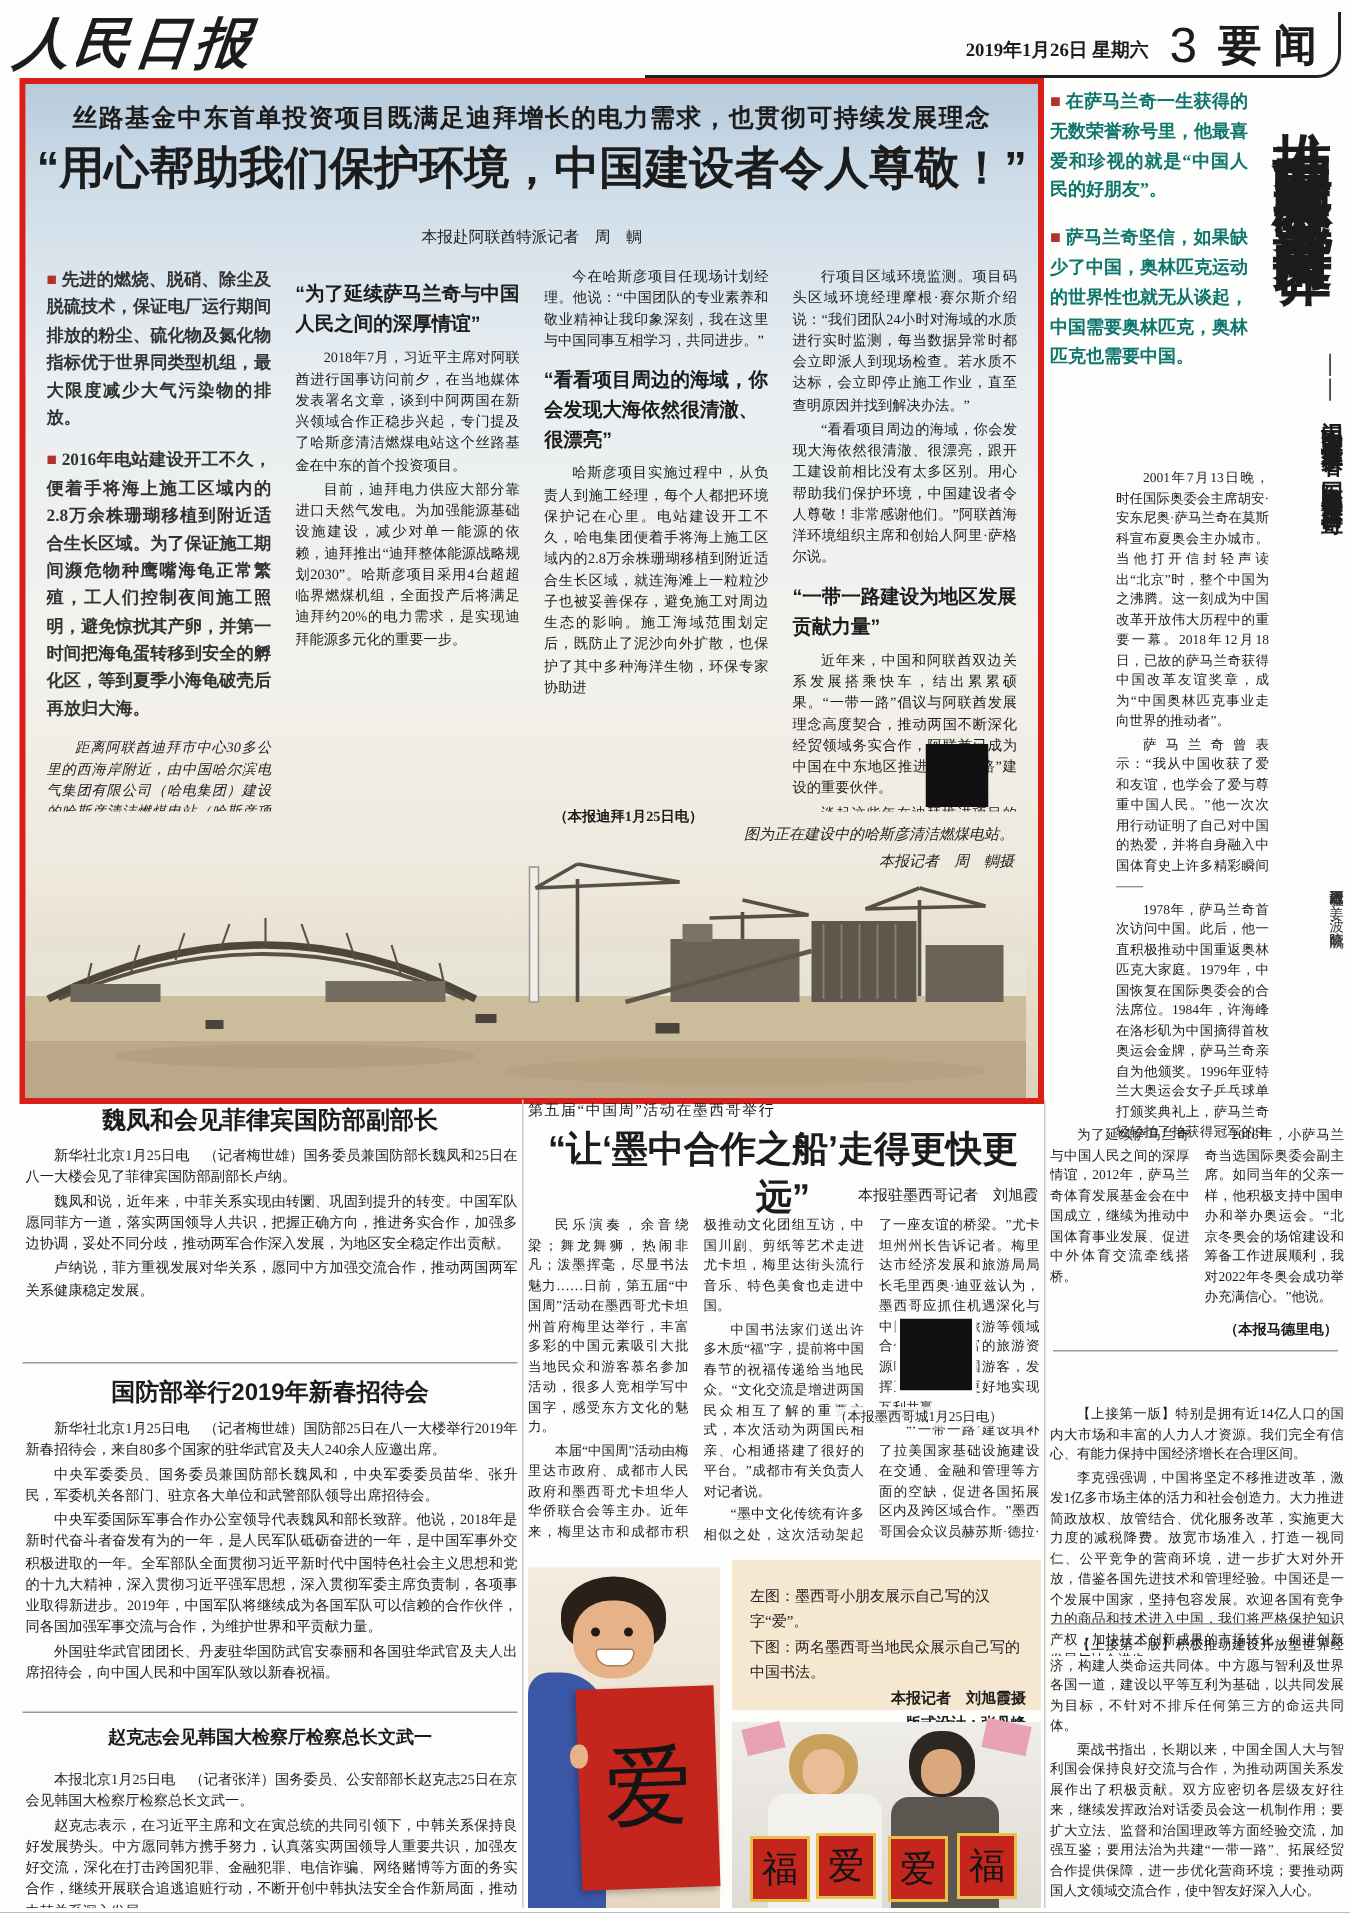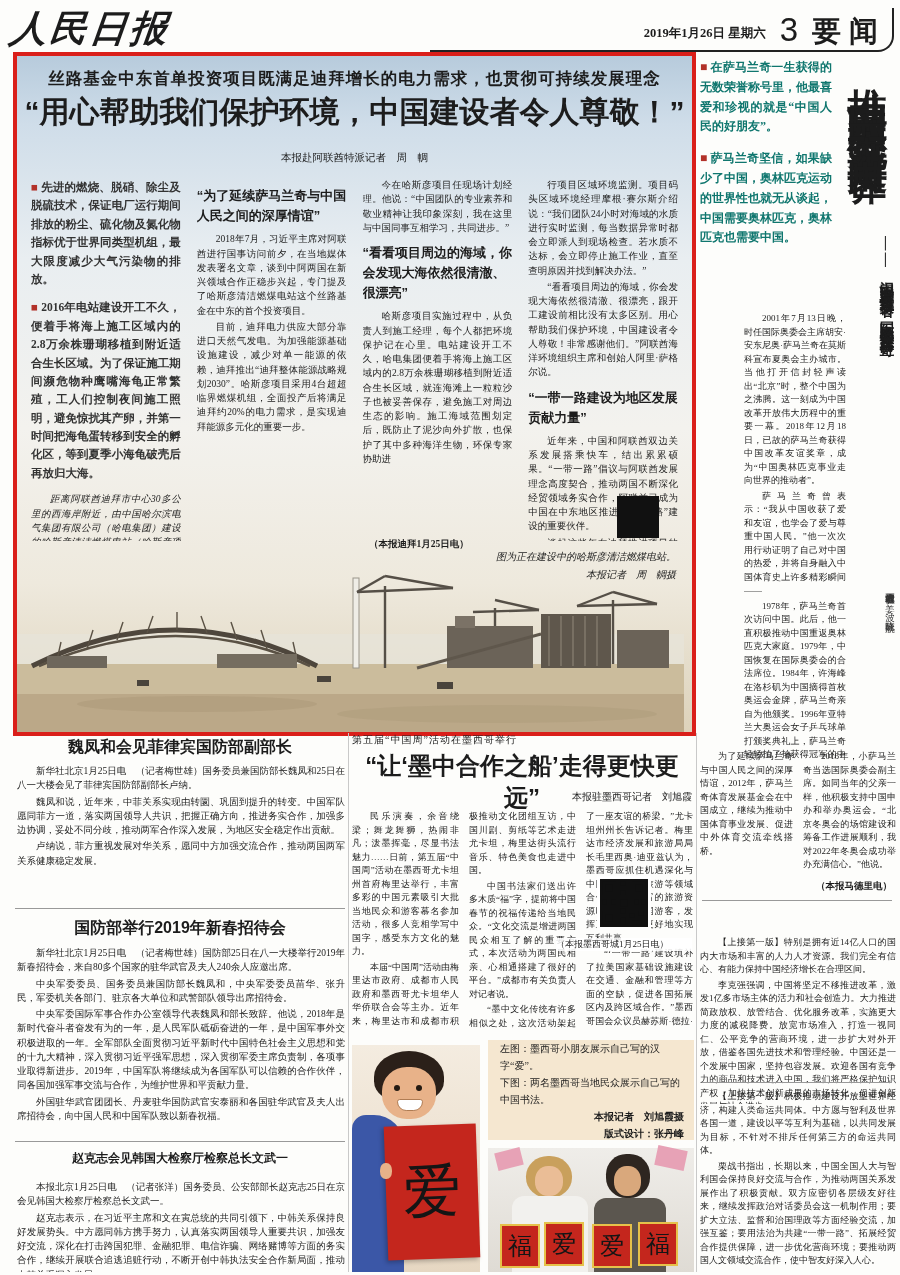--- a/index.html
+++ b/index.html
@@ -53,21 +53,21 @@
   .bl-head{left:15px;width:330px;text-align:center;font-weight:900;}
   .bl-body{left:17px;width:328px;font-size:9.5px;}
   .hr-left{left:15px;width:330px;border-top:1px solid #999;}
   
   #mx-kicker{left:352px;width:340px;top:733px;text-align:left;font-size:10px;letter-spacing:1px;}
   #mx-headline{left:350px;width:344px;top:750px;text-align:center;font-size:24px;font-weight:900;}
   #mx-byline{left:352px;width:340px;top:790px;text-align:right;font-size:10px;}
   #mx-body{left:352px;width:341px;top:810px;height:226px;font-size:9px;column-count:3;column-gap:10px;}
   #mx-qr{left:597px;top:876px;background:#fff;padding:3px;}
   #mx-dateline{left:556px;top:938px;width:136px;text-align:left;font-weight:normal;font-size:9px;background:rgba(255,255,255,.85);}
-  #mx-caption{left:488px;top:1040px;width:206px;height:100px;background:#f5e7d0;padding:0 10px 0 12px;box-sizing:border-box;
+  #mx-caption{left:488px;top:1040px;width:206px;height:100px;background:#f5e7d0;padding:16px 10px 0 12px;box-sizing:border-box;
         font-size:10px;line-height:1.7;}
   #mx-caption .cred{text-align:right;font-weight:bold;}
   
   #boy-photo{left:352px;top:1045px;width:128px;height:227px;background:linear-gradient(#f4ece0,#e6d7c2);}
   #women-photo{left:488px;top:1148px;width:206px;height:124px;background:linear-gradient(#efede9,#dfdbd4);}
   .red-paper{position:absolute;background:#c4261d;display:flex;align-items:center;justify-content:center;color:#151515;}
   .vline{border-left:1px solid #c9c9c9;}
   
   .qr rect{fill:#111;}
 </style>

